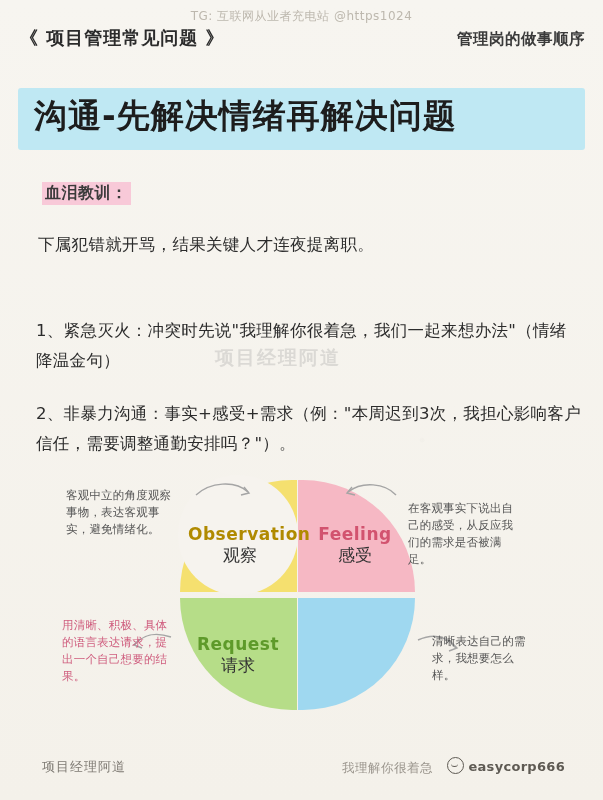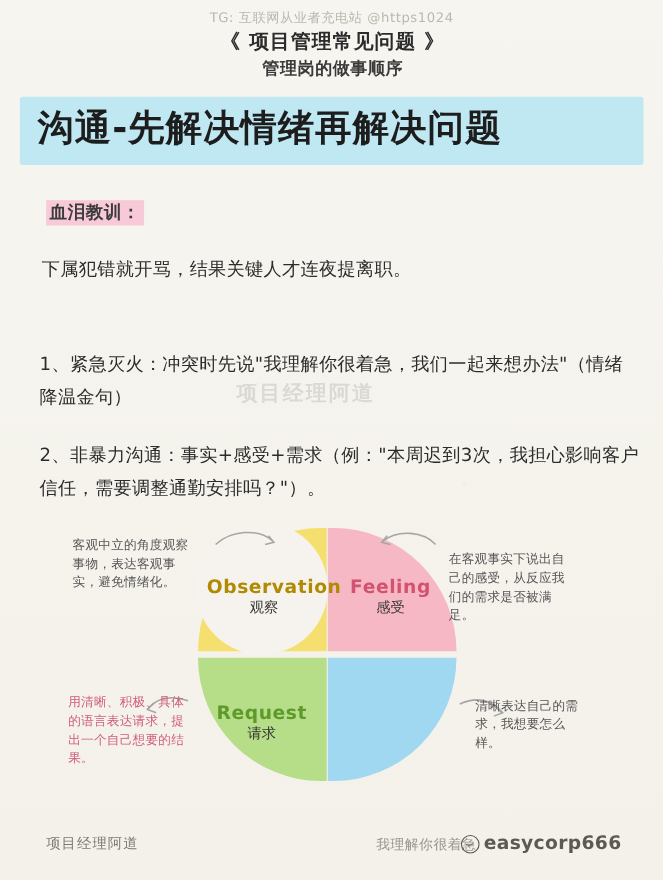--- a/index.html
+++ b/index.html
@@ -40,21 +40,20 @@
 
   
   .hdr {
     position: absolute;
     top: 26px;
     left: 20px;
     right: 18px;
     display: flex;
     align-items: center;
     justify-content: space-between;
-    flex-direction: column;
   }
   .hdr-left {
     font-size: 18px;
     font-weight: bold;
     color: #2b2b2b;
     letter-spacing: 1px;
   }
   .hdr-right {
     font-size: 15.5px;
     font-weight: bold;
@@ -148,35 +147,35 @@
   .seg-txt {
     position: absolute;
     text-align: center;
     line-height: 1.25;
   }
   .seg-txt .big {
     font-size: 17px;
     font-weight: bold;
     letter-spacing: .5px;
   }
-  .seg-txt .cn { font-size: 13px; color: #333; }
+  .seg-txt .cn { font-size: 17px; color: #333; }
   .t-o { left: 8px; top: 44px; width: 104px; color: #b08a00; }
   .t-f { right: 8px; top: 44px; width: 104px; color: #d2536f; }
   .t-r { left: 6px; bottom: 34px; width: 104px; color: #5e9a2a; }
   .t-n { right: 6px; bottom: 34px; width: 104px; color: #2f8fc0; }
 
   
   .note {
     position: absolute;
     font-size: 11.5px;
     line-height: 17px;
     color: #4a4a4a;
     letter-spacing: .2px;
   }
-  .note.pink { color: #cf5d7e; margin-top: 13px; }
+  .note.pink { color: #cf5d7e; }
   .note.gray { color: #555; }
 
   
   .footer {
     position: absolute;
     left: 0;
     bottom: 18px;
     width: 100%;
     height: 24px;
   }
@@ -193,26 +192,26 @@
     left: 342px;
     top: 2px;
     font-size: 12.5px;
     color: #9a958d;
     letter-spacing: .5px;
   }
   .f-brand {
     position: absolute;
     right: 38px;
     top: -1px;
-    font-size: 17px;
+    font-size: 13px;
     color: #5e5a53;
     font-weight: bold;
     letter-spacing: .3px;
     display: flex;
-    align-items: center;
+    align-items: flex-end;
     gap: 4px;
   }
   .f-brand .logo {
     display: inline-block;
     width: 15px;
     height: 15px;
     border: 1.6px solid #5e5a53;
     border-radius: 50%;
     position: relative;
   }

